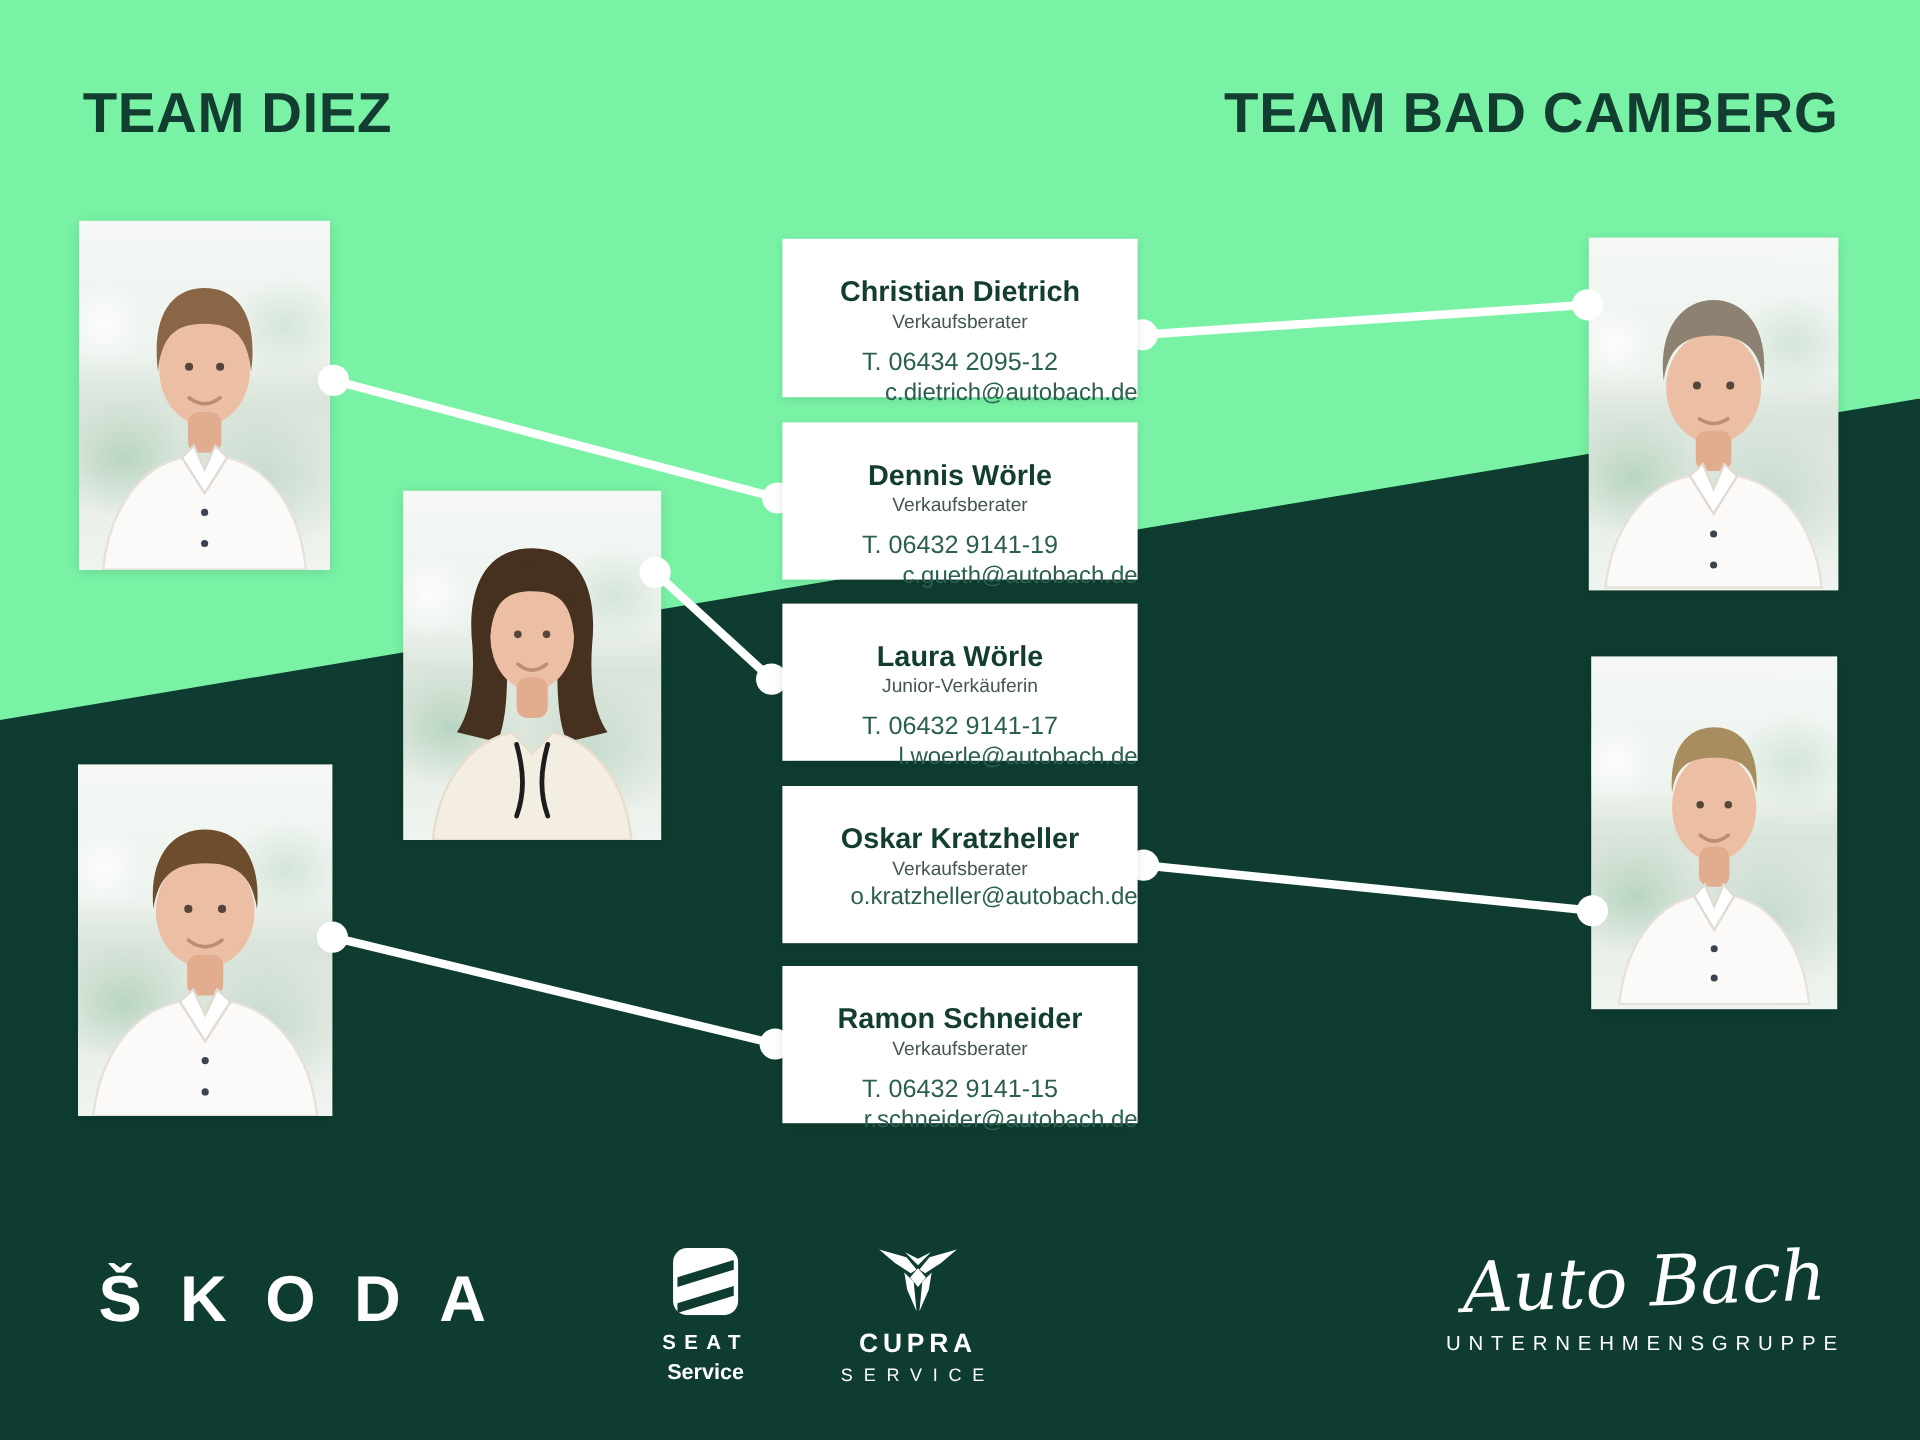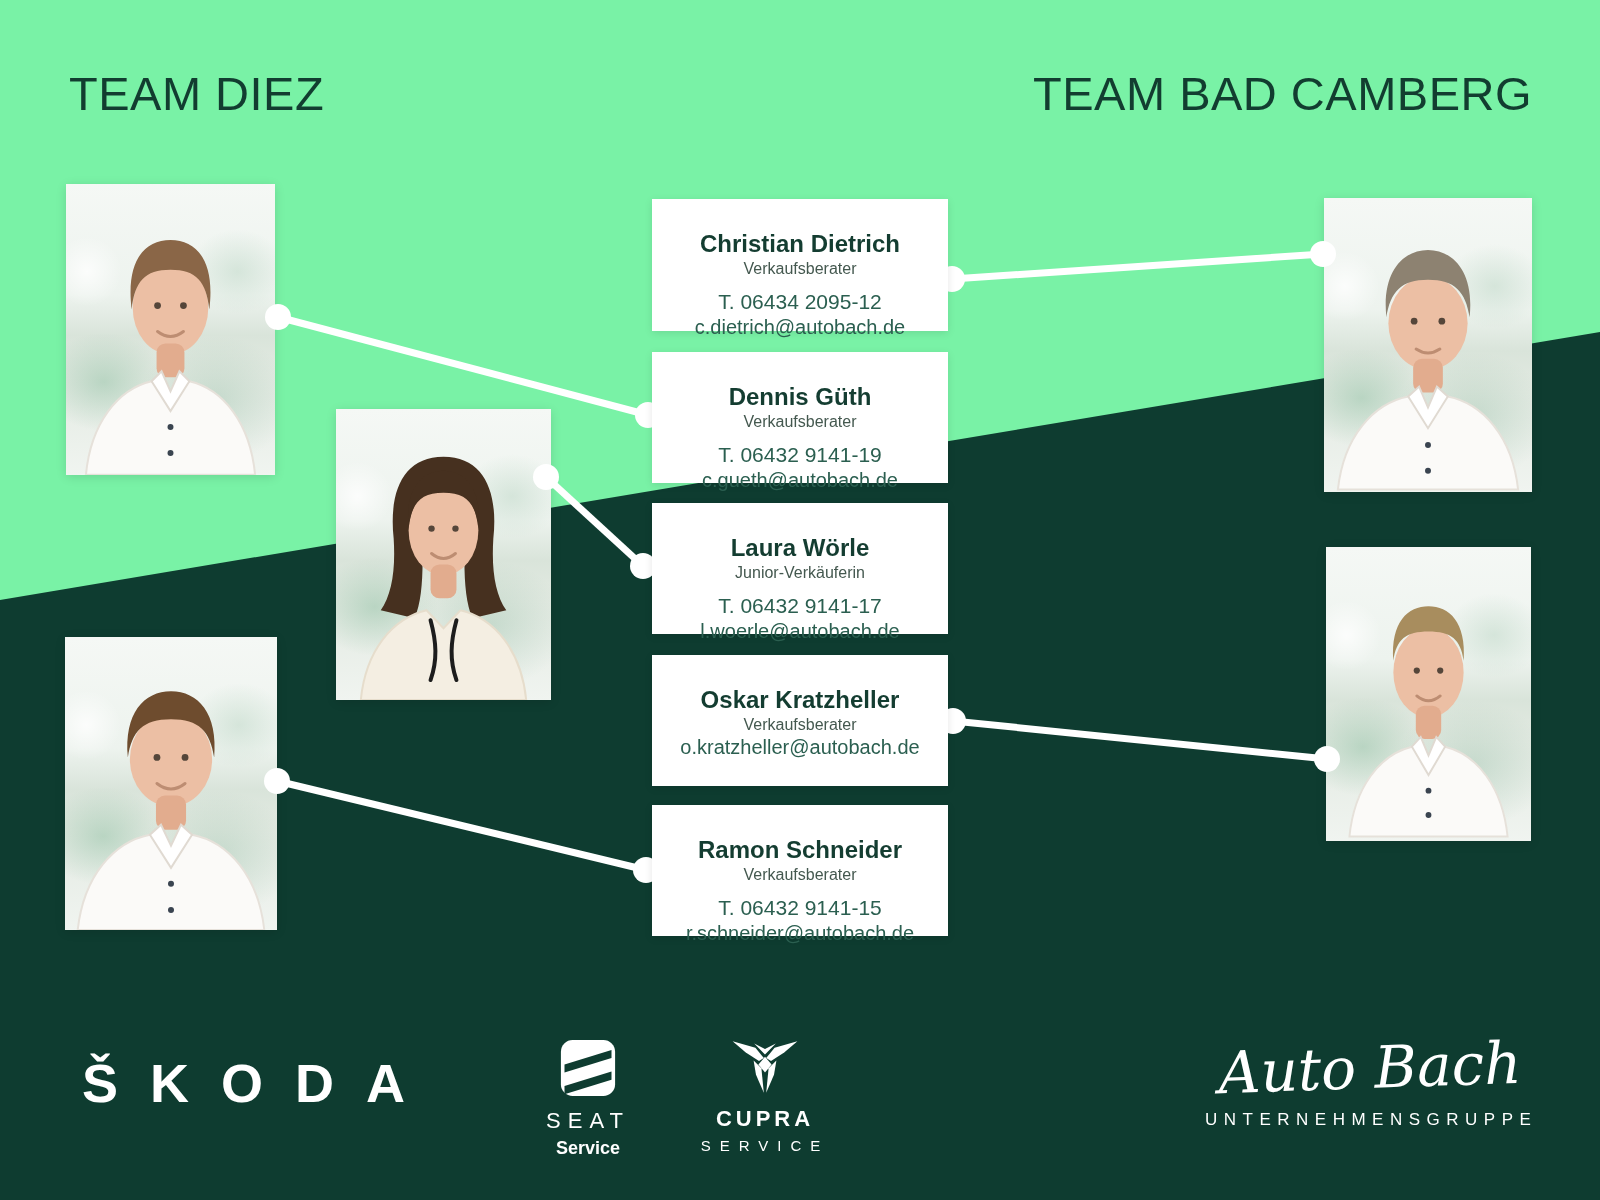--- a/index.html
+++ b/index.html
@@ -7,21 +7,21 @@
     position:relative;width:1600px;height:1200px;overflow:hidden;
     background:#79F2A6;font-family:"Liberation Sans",sans-serif;
   }
   .dark-wedge{
     position:absolute;left:0;top:0;width:1600px;height:1200px;
     background:#0E3C30;
     clip-path:polygon(0 600px,1600px 332px,1600px 1200px,0 1200px);
   }
   
   .team-title{
-    position:absolute;top:66px;font-size:47px;font-weight:normal;
+    position:absolute;top:66px;font-size:47px;font-weight:bold;
     color:#123D30;letter-spacing:.5px;white-space:nowrap;
   }
   .team-title.left{left:69px;}
   .team-title.right{right:68px;text-align:left;}
 
   
   .photo{
     position:absolute;overflow:hidden;
     background:
       radial-gradient(90px 70px at 18% 68%, rgba(150,195,168,.55), rgba(150,195,168,0) 70%),
@@ -47,27 +47,27 @@
   .connectors circle{fill:#fff;}
 
   
   .card{
     position:absolute;left:652px;width:296px;height:131px;background:#fff;
     text-align:center;box-shadow:0 2px 8px rgba(0,0,0,.10);
   }
   .card .name{font-size:24px;font-weight:bold;color:#143D31;padding-top:15px;line-height:28px;margin-top:16px;}
   .card .role{font-size:16px;color:#44584f;line-height:20px;margin-top:1px;}
   .card .phone{font-size:21px;color:#2B5F50;line-height:26px;margin-top:10px;}
-  .card .email{font-size:20px;color:#2B5F50;line-height:24px;}
+  .card .email{font-size:20px;color:#2B5F50;line-height:24px;text-align:right;}
 
   
   .logo{position:absolute;color:#fff;text-align:center;}
   .skoda{left:82px;top:1052px;font-size:54px;font-weight:bold;letter-spacing:32px;white-space:nowrap;}
   .seat{left:525px;top:1040px;width:126px;}
-  .seat .word{font-size:22px;letter-spacing:7px;margin-top:8px;font-weight:normal;}
+  .seat .word{font-size:17px;letter-spacing:7px;margin-top:8px;font-weight:bold;}
   .seat .sub{font-size:18px;font-weight:bold;margin-top:4px;}
   .cupra{left:695px;top:1040px;width:140px;}
   .cupra .word{font-size:22px;font-weight:bold;letter-spacing:4px;margin-top:8px;}
   .cupra .sub{font-size:15px;letter-spacing:9px;margin-top:5px;}
   .autobach{left:1205px;top:1036px;width:330px;}
   .autobach .script{
     font-family:"DejaVu Serif",serif;font-style:italic;font-size:58px;
     transform:rotate(-2deg);line-height:64px;white-space:nowrap;
   }
   .autobach .sub{font-size:17px;letter-spacing:6.5px;margin-top:10px;white-space:nowrap;}
@@ -174,21 +174,21 @@
       <circle cx="646" cy="870" r="13"></circle>
   </svg>
 
   <div class="card" style="top:199px;height:132px;">
     <div class="name">Christian Dietrich</div>
     <div class="role">Verkaufsberater</div>
     <div class="phone">T. 06434 2095-12</div>
     <div class="email">c.dietrich@autobach.de</div>
   </div>
   <div class="card" style="top:352px;">
-    <div class="name">Dennis Güth</div>
+    <div class="name">Dennis Wörle</div>
     <div class="role">Verkaufsberater</div>
     <div class="phone">T. 06432 9141-19</div>
     <div class="email">c.gueth@autobach.de</div>
   </div>
   <div class="card" style="top:503px;">
     <div class="name">Laura Wörle</div>
     <div class="role">Junior-Verkäuferin</div>
     <div class="phone">T. 06432 9141-17</div>
     <div class="email">l.woerle@autobach.de</div>
   </div>

